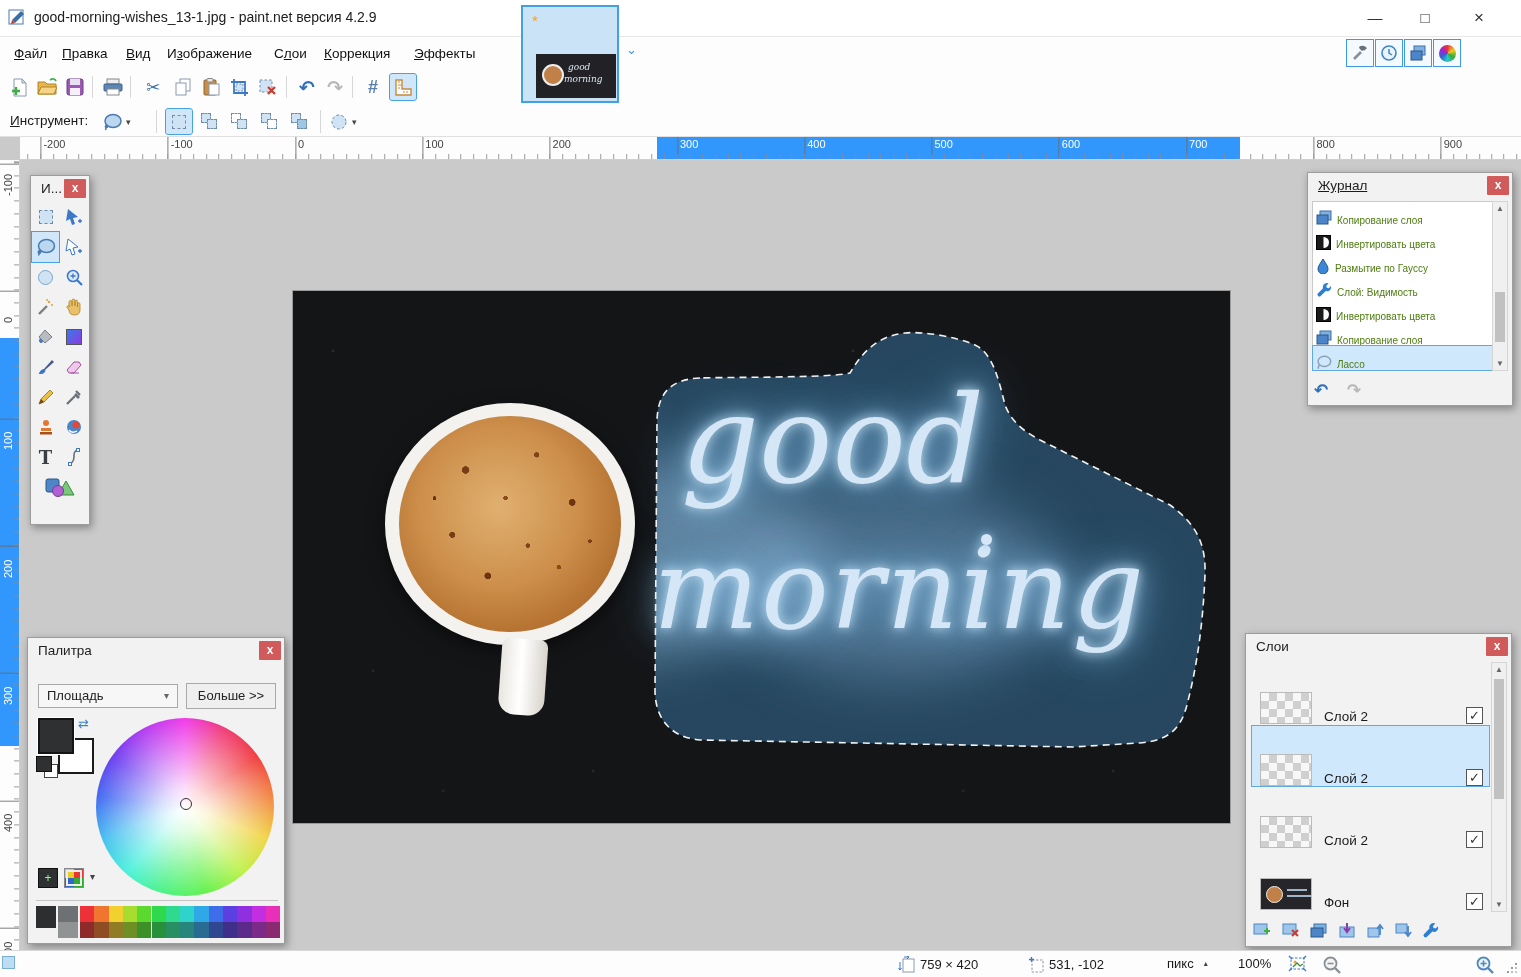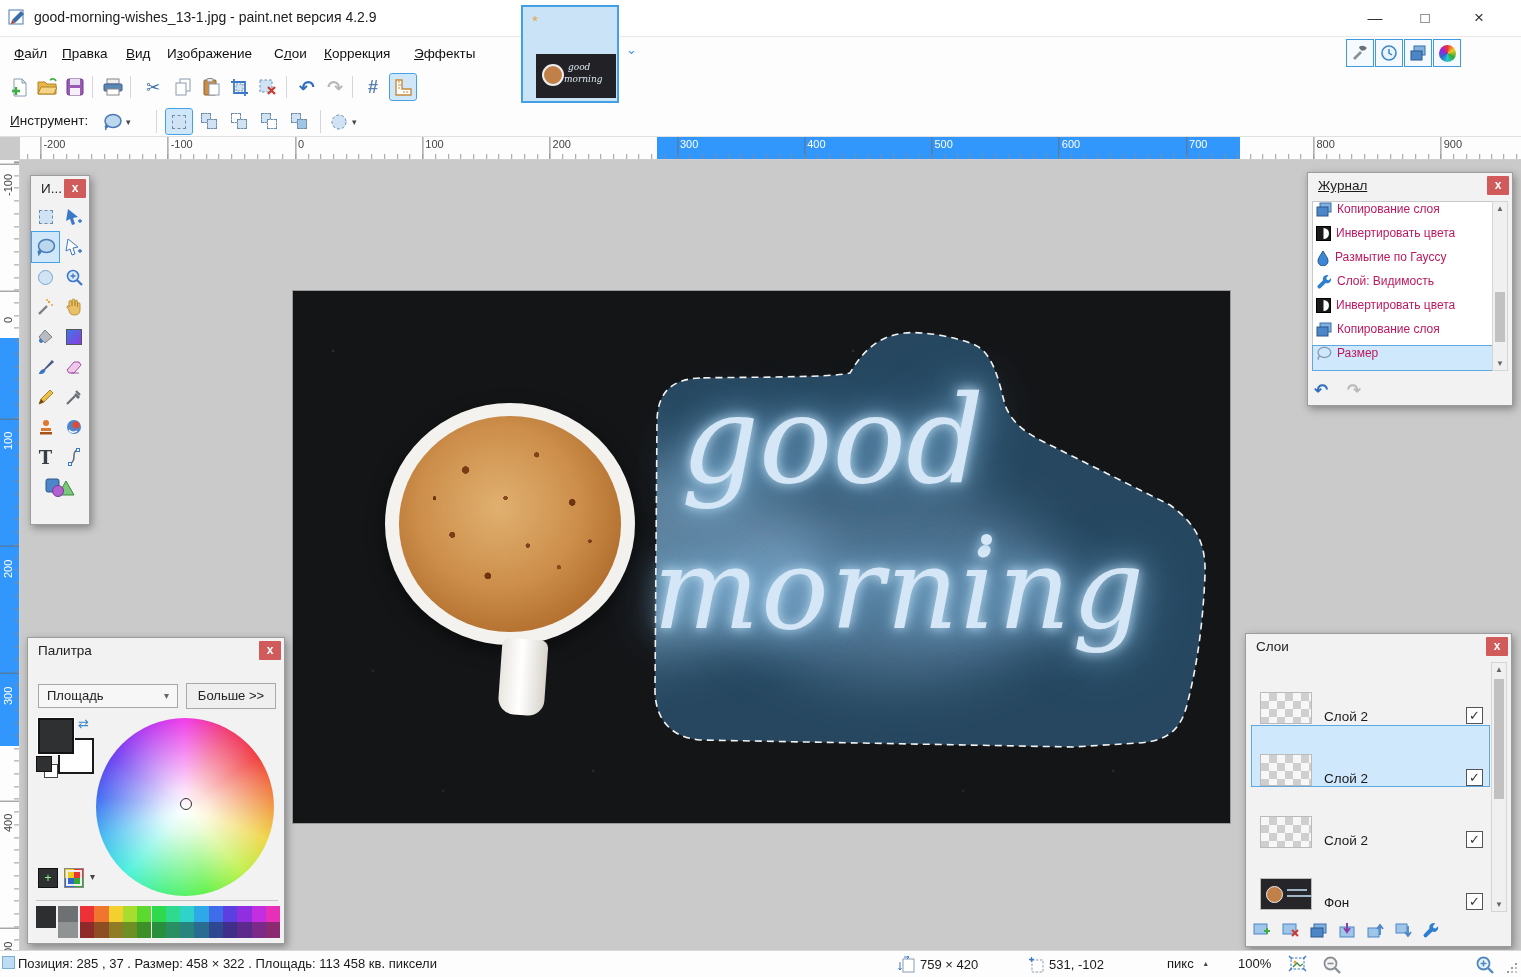--- a/index.html
+++ b/index.html
@@ -100,21 +100,21 @@
 
   
   #tools-win { left:30px; top:175px; width:60px; height:350px; }
   #tools-grid { position:absolute; left:1px; top:26px; width:56px; }
   .tool-cell { position:absolute; width:27px; height:30px; display:flex; align-items:center; justify-content:center; }
   .tool-cell.active { background:#cfe7f9; outline:1px solid #46a2e4; }
 
   
   #history-win { left:1307px; top:172px; width:206px; height:234px;text-decoration:underline; }
   #history-list { position:absolute; left:4px; top:28px; width:182px; height:170px; background:#fff; border:1px solid #c9c9c9; }
-  .h-item { position:relative; height:24px; display:flex; align-items:flex-start; gap:5px; padding-left:3px; font-size:12px; color:#be185d; }
+  .h-item { position:relative; height:24px; display:flex; align-items:flex-end; gap:5px; padding-left:3px; font-size:10px; color:#4d7c0f; }
   .h-item.selected { background:#cfe8fc; outline:1px solid #5fa8e0; }
   #history-scroll { position:absolute; right:4px; top:28px; width:16px; height:170px; background:#f0f0f0; border:1px solid #d5d5d5; }
   .scr-arrow { position:absolute; left:0; width:14px; text-align:center; font-size:8px; color:#666; }
   .scr-thumb { position:absolute; left:2px; width:10px; background:#c1c1c1; }
   #history-foot { position:absolute; left:6px; bottom:4px; font-size:17px; }
 
   
   #layers-win { left:1245px; top:633px; width:267px; height:314px; }
   .l-row { position:absolute; left:6px; width:237px; height:60px; display:flex; align-items:flex-end; }
   .l-row.selected { background:#cfe8fc; outline:1px solid #5fa8e0; }
@@ -554,21 +554,21 @@
           <rect x="4" y="1" width="11" height="9" fill="#7fb2e0" stroke="#3c6ea8"></rect>
           <rect x="1" y="5" width="11" height="9" fill="#4c86c8" stroke="#2c5688"></rect>
         </svg>
         <span>Копирование слоя</span>
       </div>
     <div class="h-item selected">
         <svg width="16" height="15" viewBox="0 0 20 19">
           <ellipse cx="10.5" cy="8" rx="8" ry="6.5" fill="none" stroke="#8aa0b8" stroke-width="1.8"></ellipse>
           <path d="M4.5 13 q-2.5 1 -1.5 4.5" stroke="#8aa0b8" stroke-width="1.8" fill="none"></path>
         </svg>
-        <span>Размер</span>
+        <span>Лассо</span>
       </div>
   </div>
   <div id="history-scroll">
     <div class="scr-arrow" style="top:2px">▲</div>
     <div class="scr-thumb" style="top:90px; height:50px"></div>
     <div class="scr-arrow" style="bottom:2px">▼</div>
   </div>
   <div id="history-foot">
     <span style="color:#2f6fbe; font-weight:bold; font-family:'DejaVu Sans',sans-serif">↶</span>
     <span style="color:#b8b8b8; font-weight:bold; margin-left:14px; font-family:'DejaVu Sans',sans-serif">↷</span>
@@ -689,25 +689,20 @@
       <div class="sw" style="left: 172.7px; top: 16px; width: 14.3px; height: 16px; background: rgb(47, 71, 145);"></div>
       <div class="sw" style="left: 187px; top: 16px; width: 14.3px; height: 16px; background: rgb(63, 47, 138);"></div>
       <div class="sw" style="left: 201.3px; top: 16px; width: 14.3px; height: 16px; background: rgb(92, 42, 138);"></div>
       <div class="sw" style="left: 215.6px; top: 16px; width: 14.3px; height: 16px; background: rgb(124, 42, 138);"></div>
       <div class="sw" style="left: 229.9px; top: 16px; width: 14.3px; height: 16px; background: rgb(138, 42, 112);"></div>
     </div>
 </div>
 
 <div class="abs" id="statusbar">
   <div id="sel-icon"></div>
-  <div id="status-left">
-    <span>Позиция: 285 , 37 .</span>
-    <span>Размер: 458  × 322 .</span>
-    <span>Площадь: 113 458 кв. пиксели</span>
-  </div>
   <div class="st-item" style="left:898px">
     <svg width="18" height="17" viewBox="0 0 18 17">
         <rect x="5" y="3" width="11" height="13" fill="#fff" stroke="#8a9bb0"></rect>
         <path d="M6 1 h5 M11 1 l-2-1 M11 1 l-2 2" stroke="#3c78c8" fill="none"></path>
         <path d="M2 6 v8 M2 14 l-1.5-2 M2 14 l1.5-2" stroke="#3c78c8" fill="none"></path>
       </svg>
     <span>759 × 420</span>
   </div>
   <div class="st-item" style="left:1028px">
     <svg width="17" height="17" viewBox="0 0 17 17">

